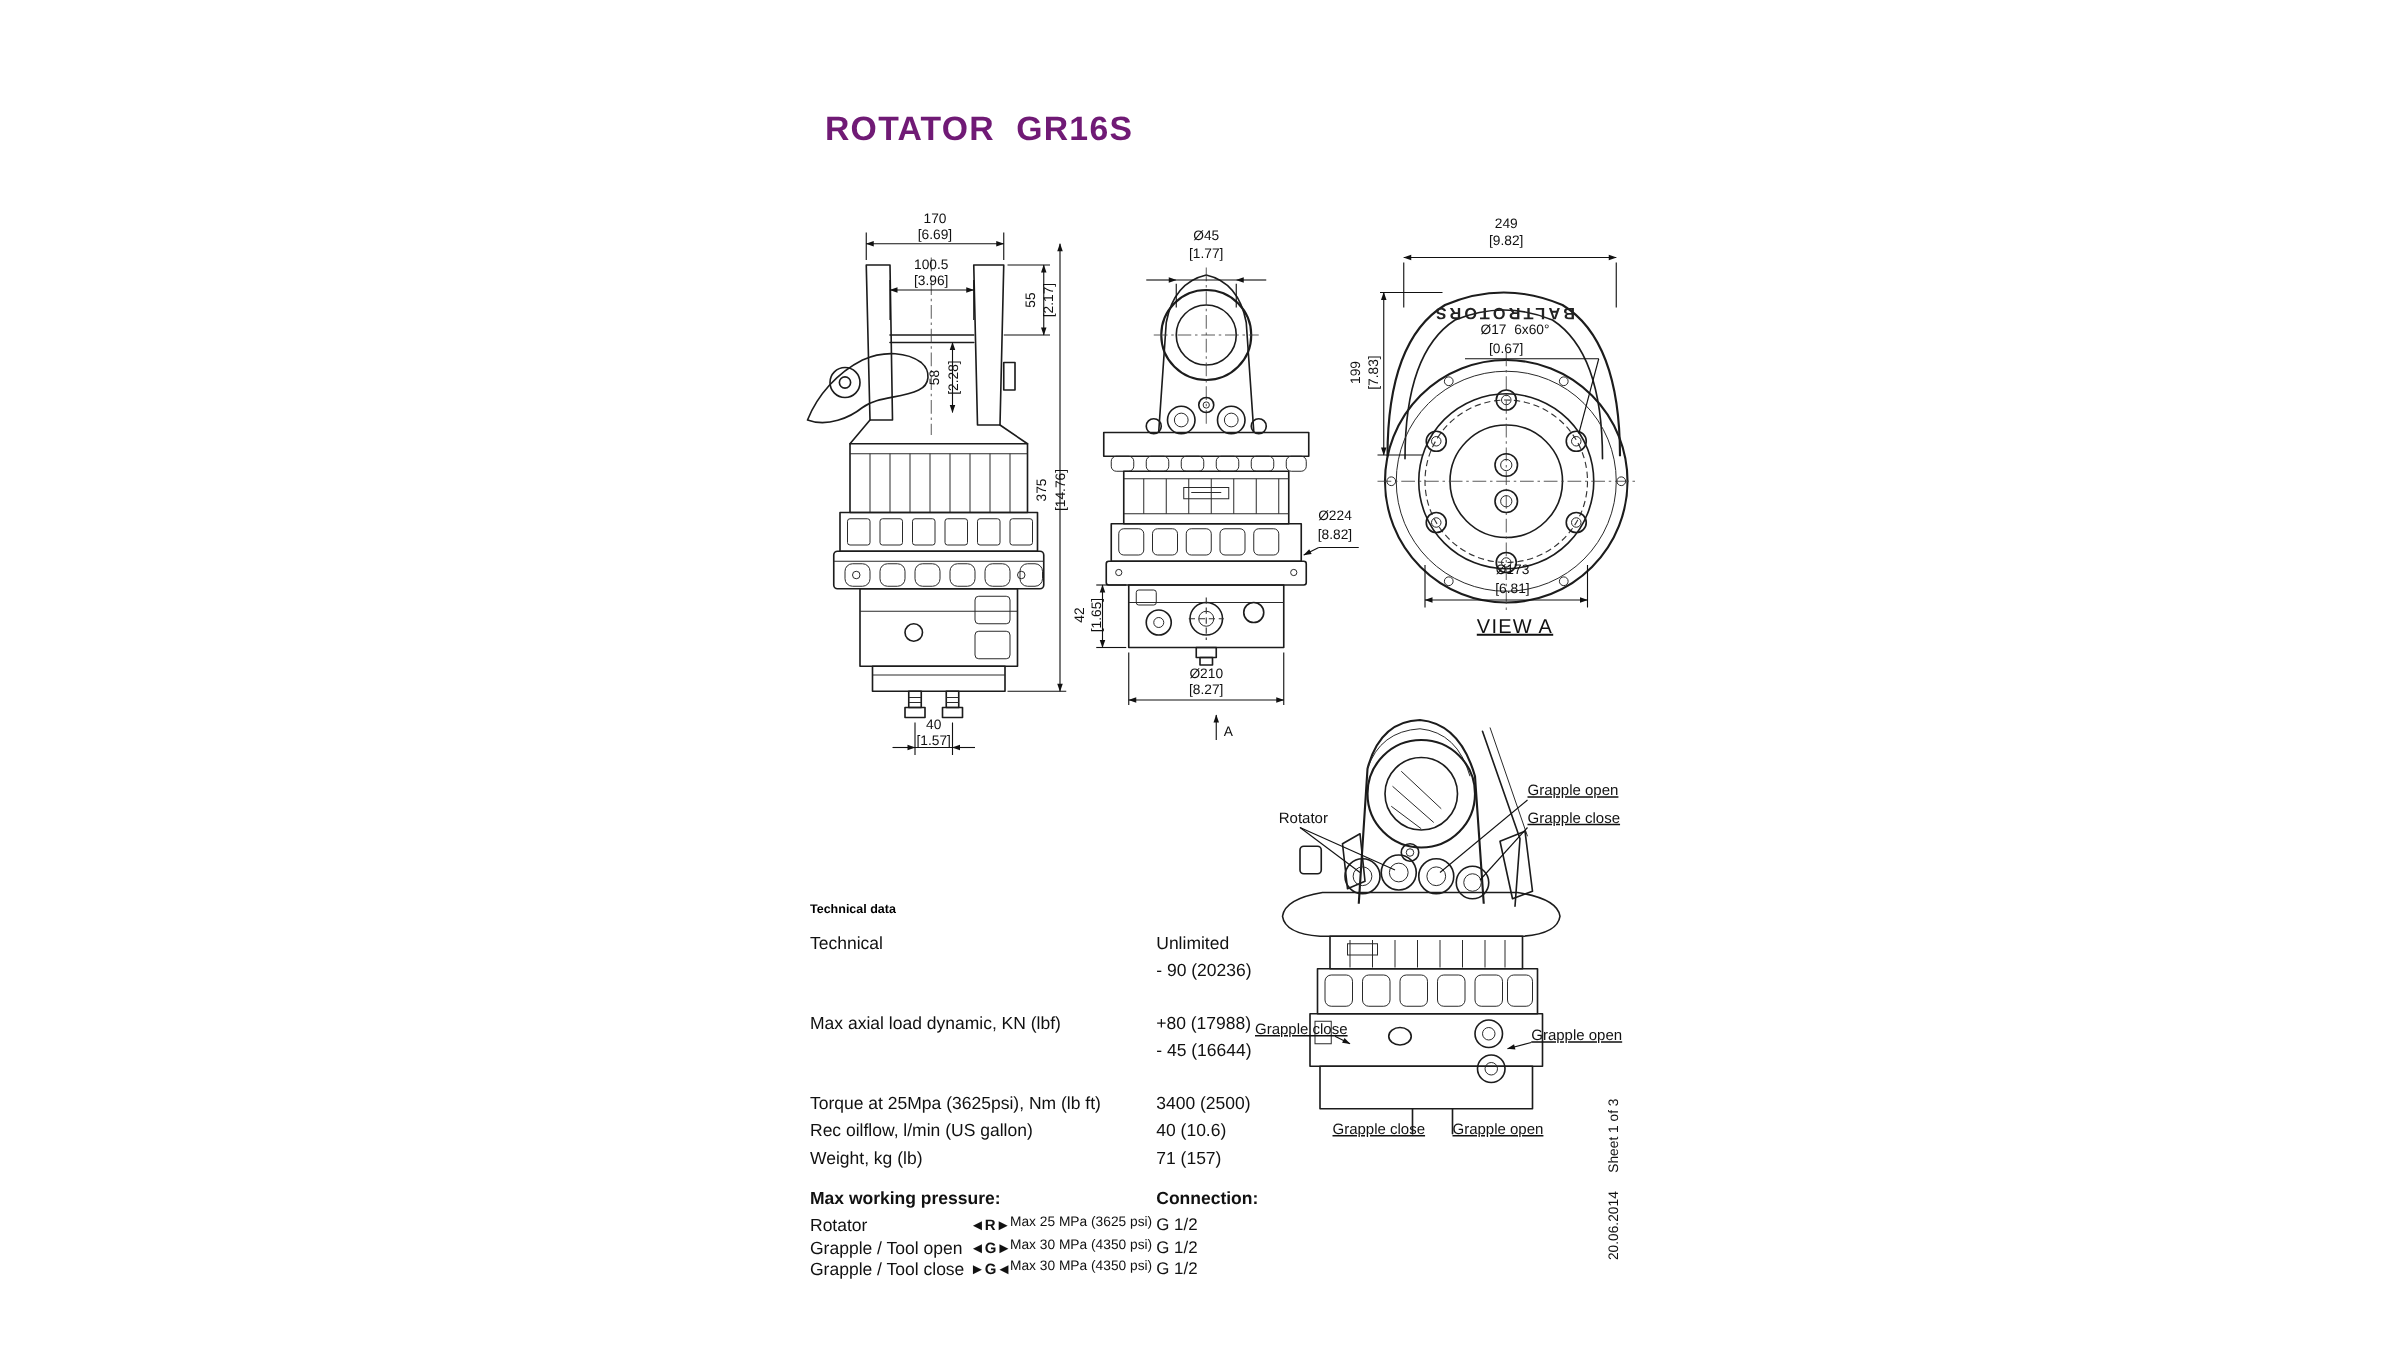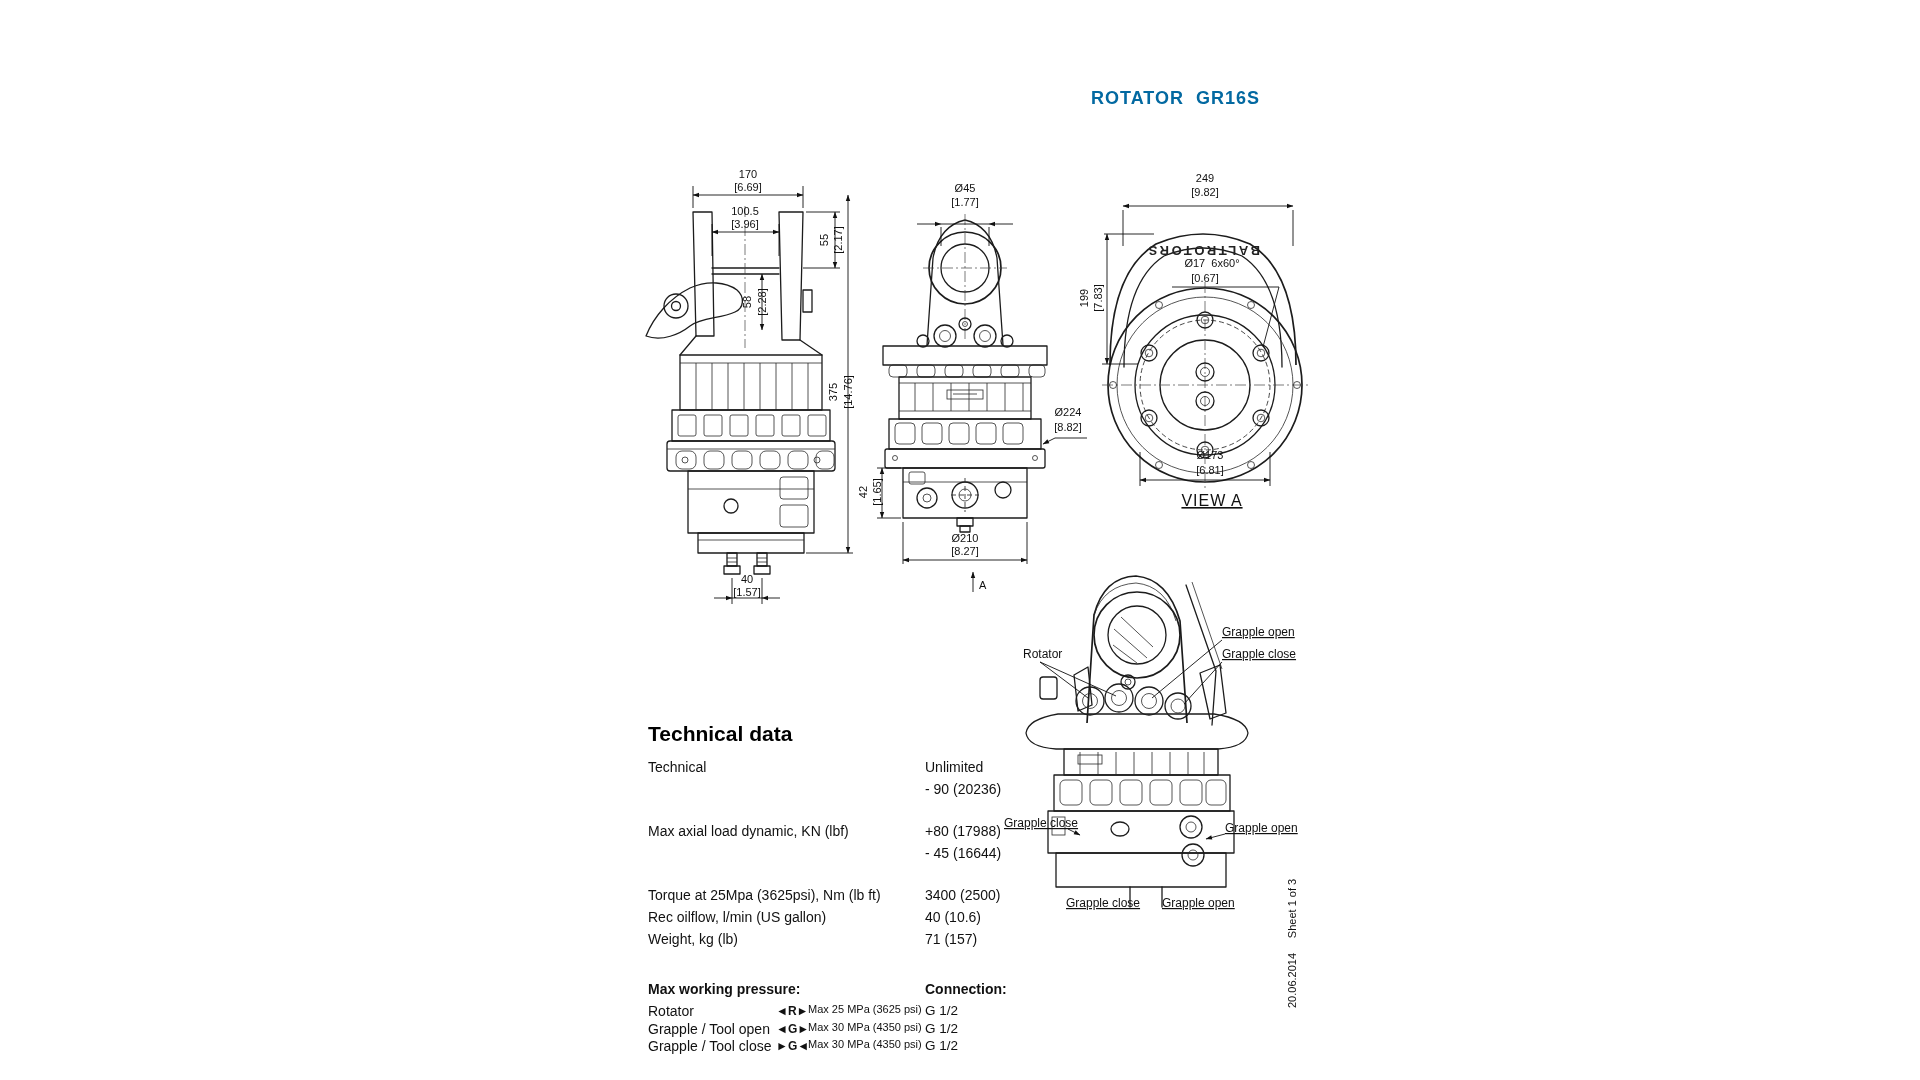--- a/index.html
+++ b/index.html
@@ -1,43 +1,43 @@
 <!DOCTYPE html>
 <html><head>
 <meta charset="utf-8">
 <style>
   html,body{margin:0;padding:0;background:#ffffff;}
   .page{position:relative;width:1920px;height:1080px;background:#ffffff;overflow:hidden;
         font-family:"Liberation Sans",sans-serif;color:#111;}
   .abs{position:absolute;}
-  .title{left:660px;top:88px;width:600px;text-align:right;font-size:18px;font-weight:bold;
-         letter-spacing:1px;color:#0369a1;}
+  .title{left:660px;top:88px;width:600px;text-align:left;font-size:27px;font-weight:bold;
+         letter-spacing:1px;color:#701a75;}
   
   svg{overflow:visible;}
   .p{stroke:#1c1c1c;fill:none;stroke-width:1.3;stroke-linejoin:round;stroke-linecap:round;}
   .p2{stroke:#1c1c1c;fill:none;stroke-width:1.7;stroke-linejoin:round;}
   .t{stroke:#2a2a2a;fill:none;stroke-width:.8;}
   .cl{stroke:#444;fill:none;stroke-width:.7;stroke-dasharray:11 3 2 3;}
   .dash{stroke:#333;fill:none;stroke-width:.9;stroke-dasharray:5 3;}
   .dim{stroke:#111;fill:none;stroke-width:.9;}
   .dt{font-family:"Liberation Sans",sans-serif;font-size:11px;fill:#111;}
   .lbl{font-family:"Liberation Sans",sans-serif;font-size:12px;fill:#111;}
   .ul{text-decoration:underline;}
   .cap{font-family:"Liberation Sans",sans-serif;font-size:16px;fill:#111;letter-spacing:1px;
        text-decoration:underline;}
   .brand{font-family:"Liberation Sans",sans-serif;font-size:13px;font-weight:bold;fill:#222;
          letter-spacing:2.5px;}
   
   .tech{left:648px;top:722px;width:520px;font-size:14px;}
-  .tech-h{font-size:21px;font-weight:bold;margin-bottom:13px;color:#000;}
+  .tech-h{font-size:10px;font-weight:bold;margin-bottom:13px;color:#000;}
   .trow{position:relative;height:22px;}
   .trow.gap{margin-top:20px;}
   .tl{position:absolute;left:0;white-space:pre;}
   .tv{position:absolute;left:277px;white-space:pre;}
-  .phead{position:relative;height:22px;margin-top:28px;font-weight:bold;text-align:right;}
+  .phead{position:relative;height:22px;margin-top:10px;font-weight:bold;text-align:right;}
   .prow{position:relative;height:17.5px;font-size:13.5px;}
   .parrow{position:absolute;left:128px;top:1px;font-size:12px;font-weight:bold;white-space:pre;}
   .ppress{position:absolute;left:160px;top:0;font-size:11px;white-space:pre;}
   .pconn{position:absolute;left:277px;white-space:pre;text-align:center;}
   .vert{transform:rotate(-90deg);font-size:11px;text-align:center;width:70px;height:13px;
         white-space:pre;}
 </style>
 </head>
 <body>
 

